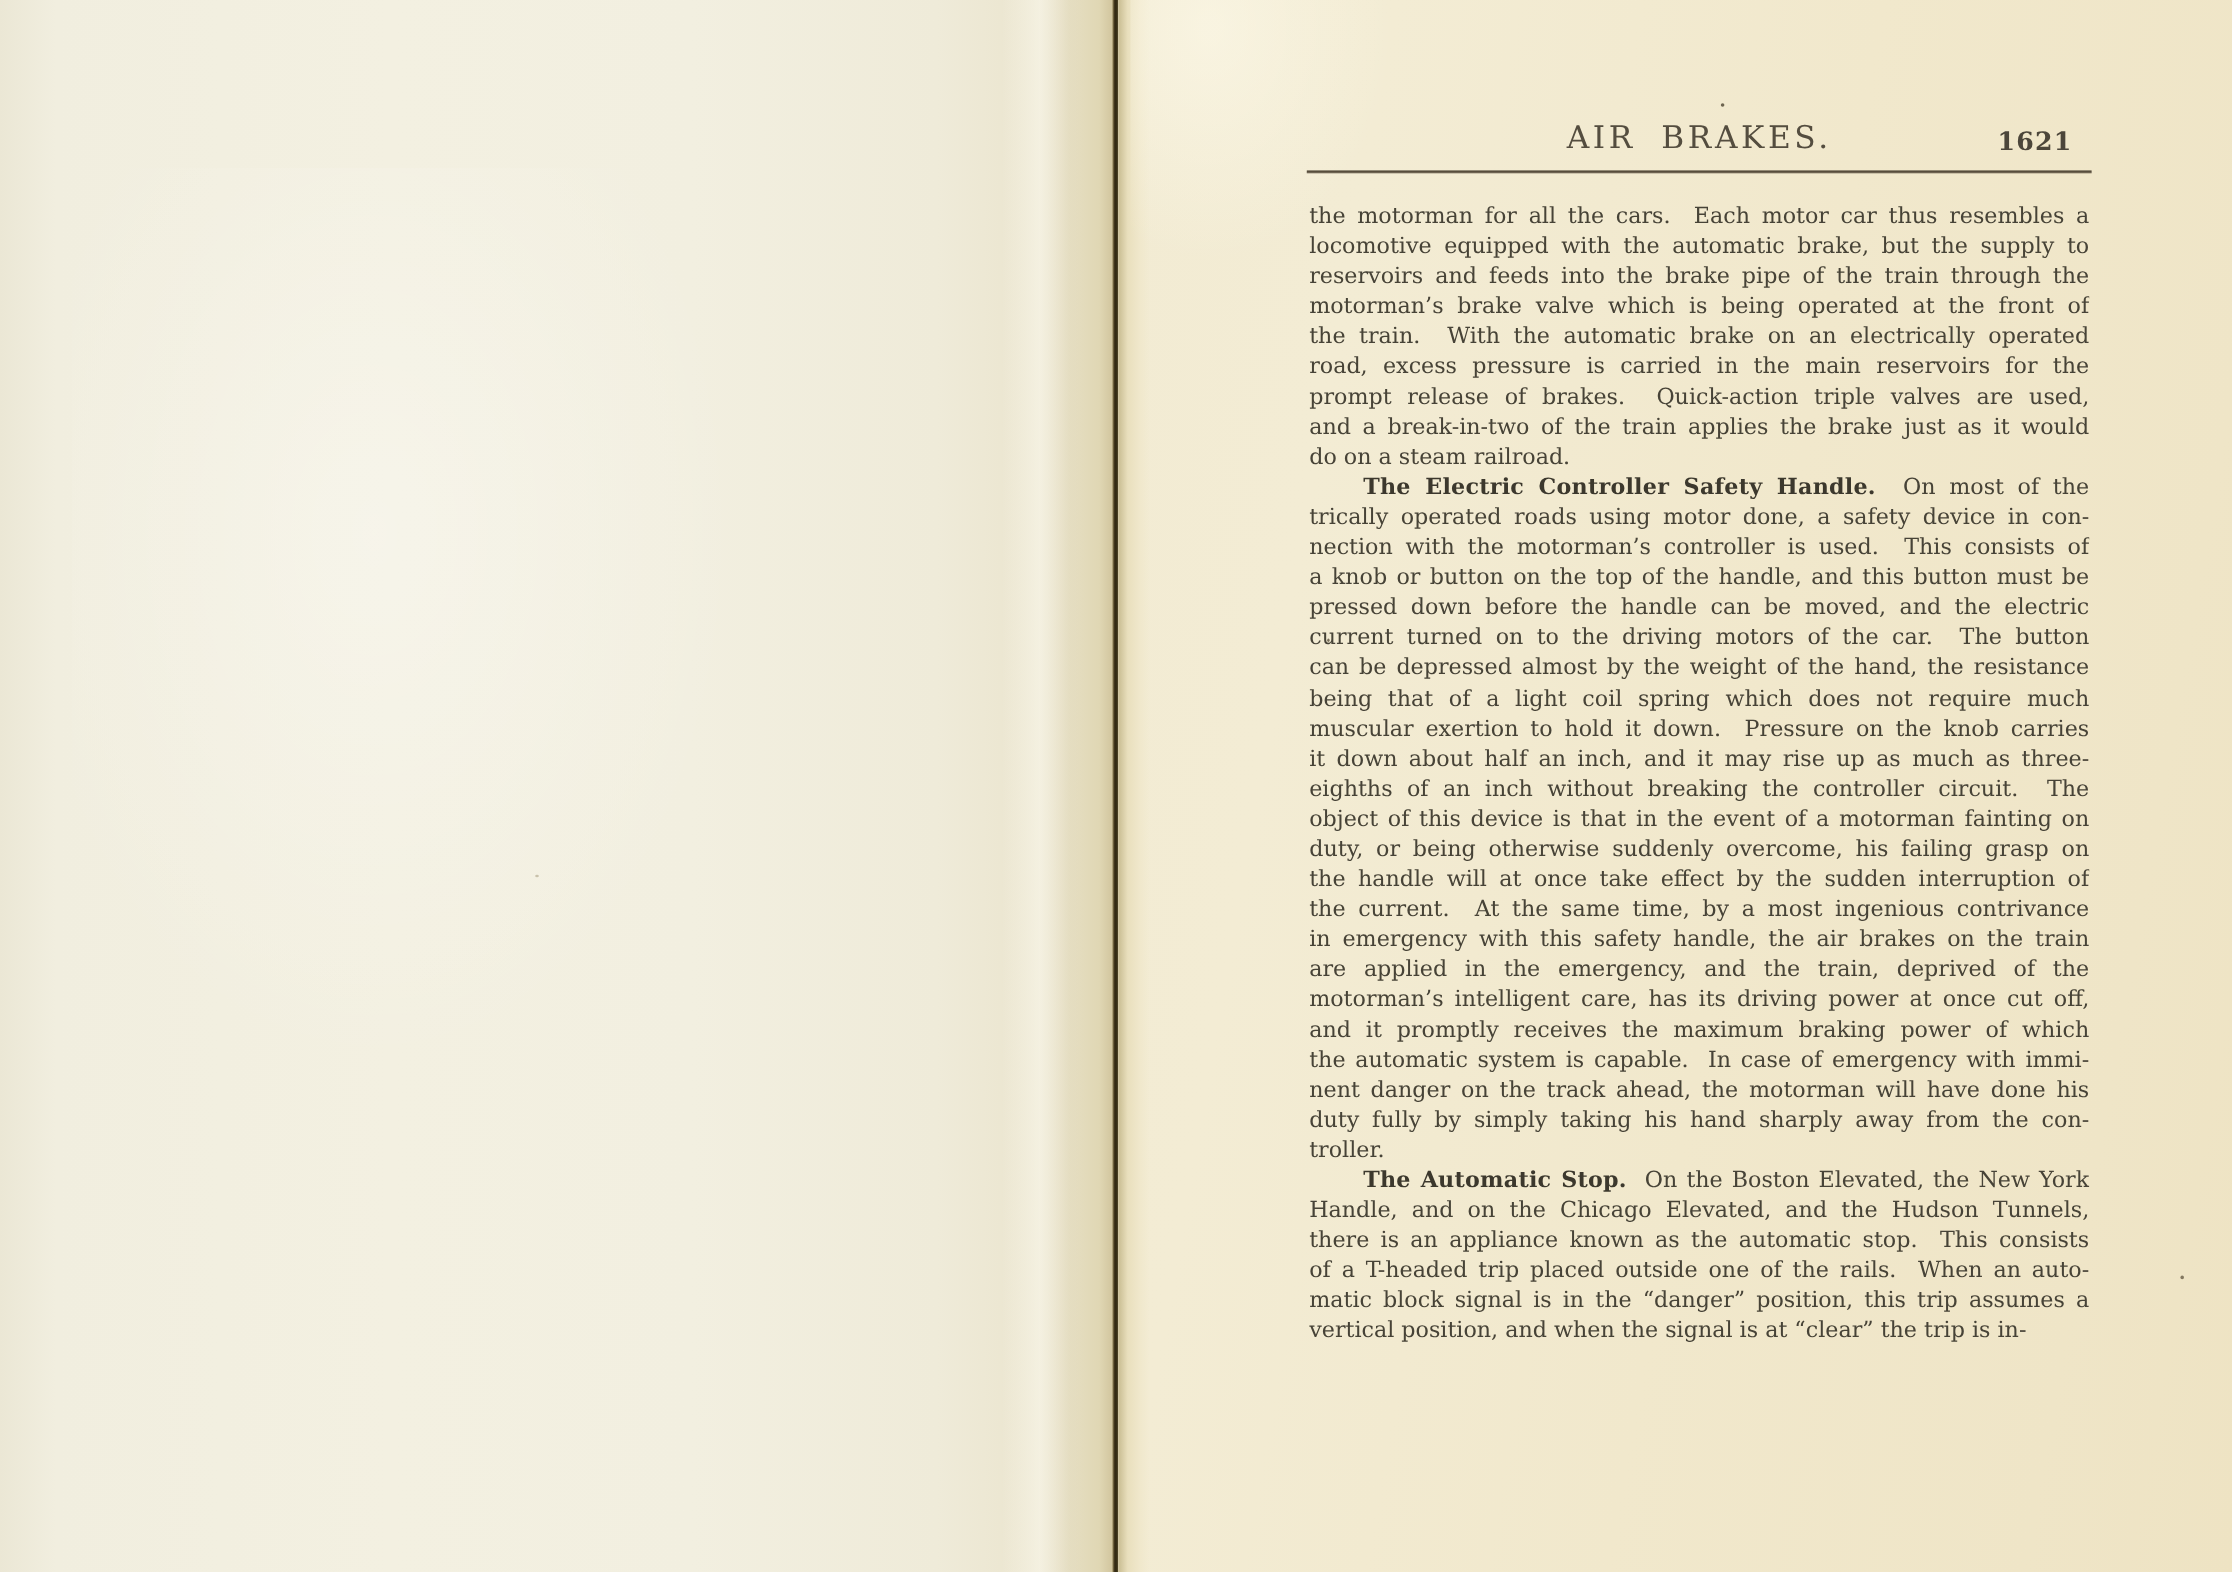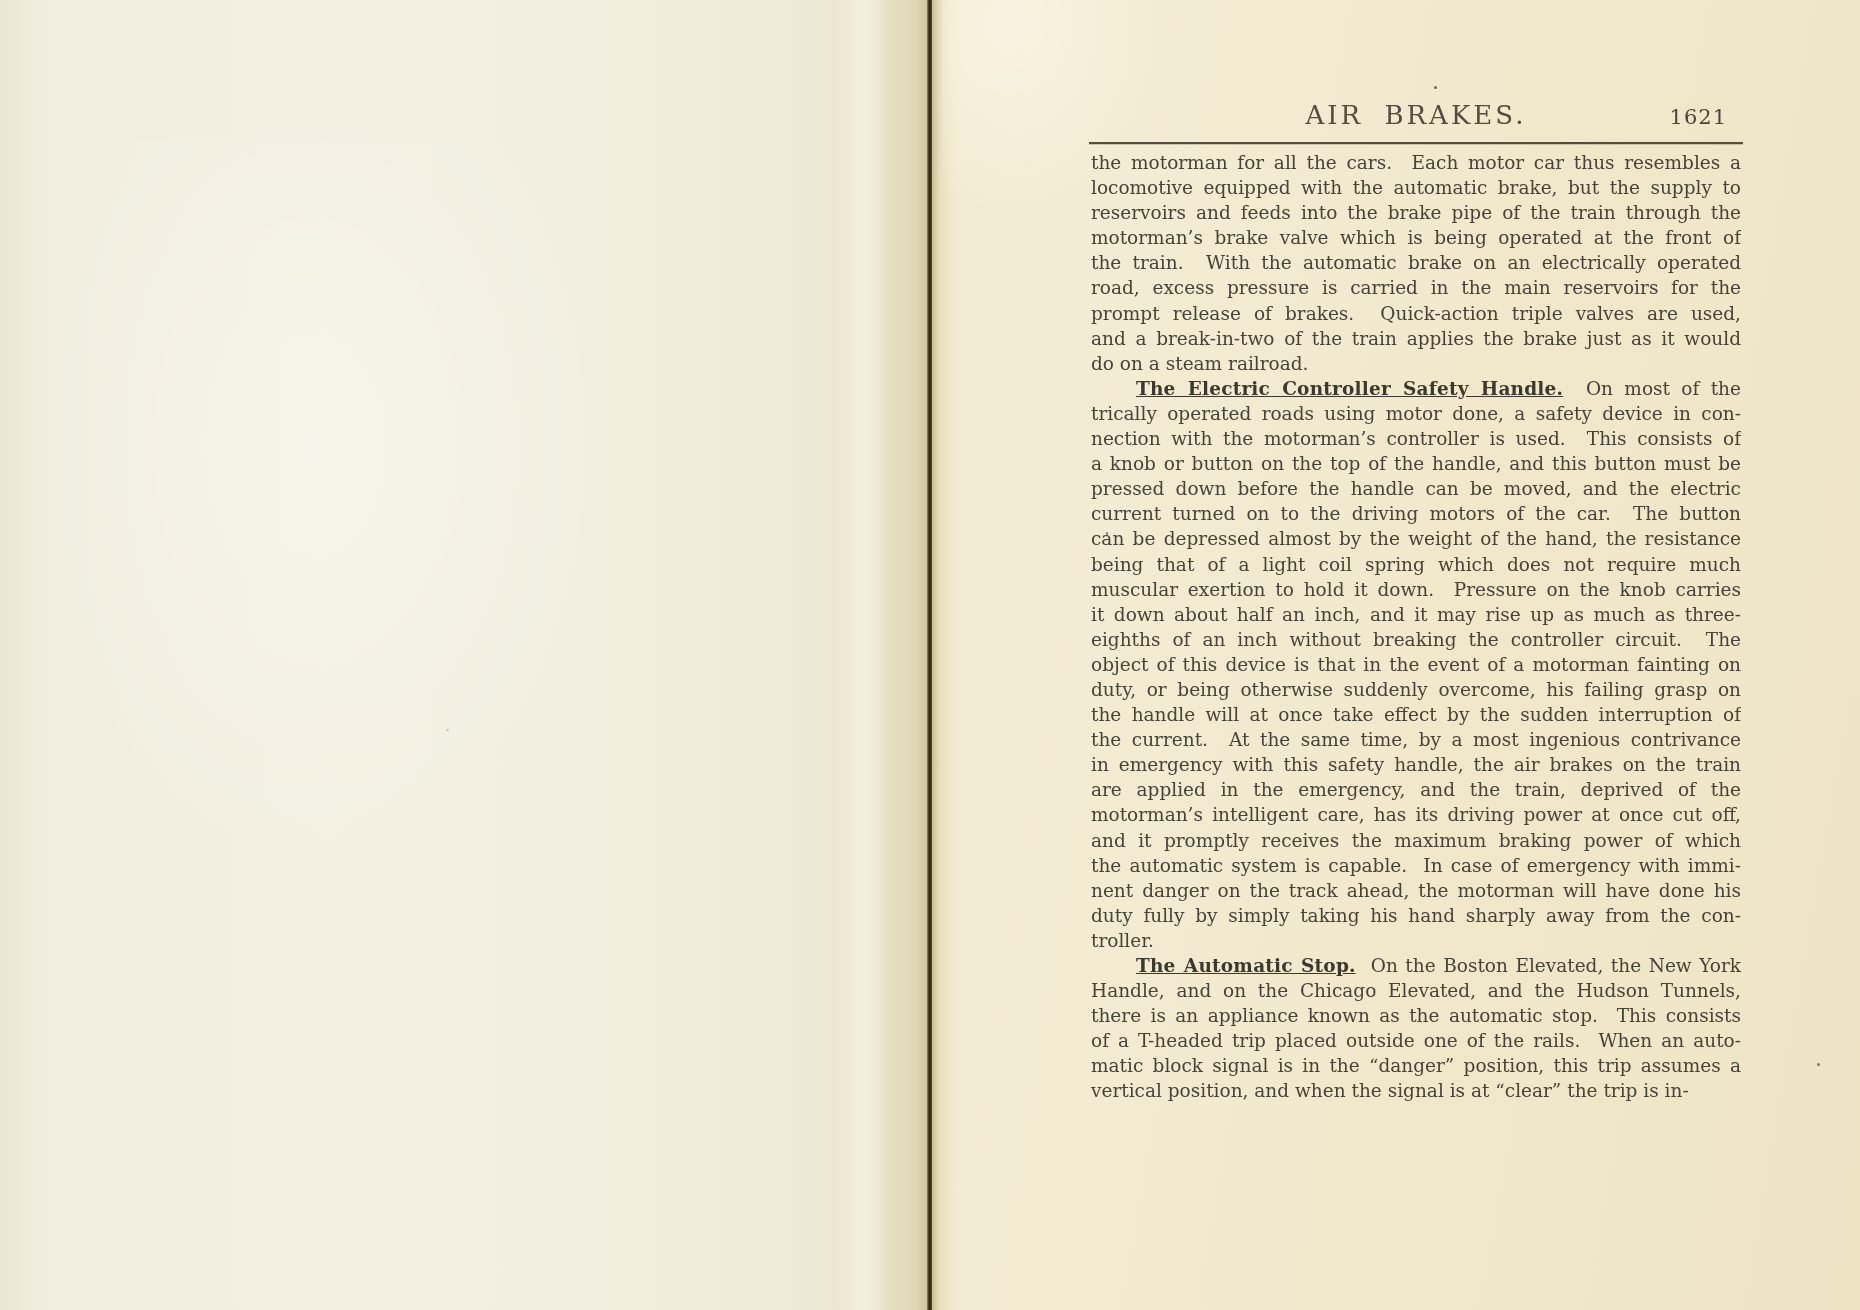--- a/index.html
+++ b/index.html
@@ -80,52 +80,52 @@
     letter-spacing: 3px;
     word-spacing: 10px;
     color: #544d3f;
   }
   .runhead .folio {
     position: absolute;
     right: 14px; top: 5px;
     font-size: 21px;
     letter-spacing: 1px;
     color: #4c463a;
+    font-weight: bold;
   }
   .head-rule {
     position: absolute;
     left: 157px; top: 142px;
     width: 654px; height: 2px;
     background: #574d3c;
     box-shadow: 0 1px 0 rgba(87,77,60,0.25);
   }
   
   .text-block {
     position: absolute;
-    left: 159px; top: 150px;
+    left: 159px; top: 168px;
     width: 650px;
     font-size: 18.5px;
     line-height: 25.1px;
     color: #474337;
   }
   .para { margin: 0; }
   .line {
     text-align: justify;
     text-align-last: justify;
     white-space: normal;
     overflow: hidden;
     height: 25.1px;
   }
   .line.end { text-align-last: left; }
   .line.indent { text-indent: 45px; }
   .lead {
     font-weight: 700;
     color: #3c382d;
     letter-spacing: 0.2px;
-    text-decoration: underline;
   }
   
   .speck {
     position: absolute;
     border-radius: 50%;
     background: #6d6450;
   }
   .speck.s1 { left: 1434px; top: 86px;  width: 3px; height: 3px; }
   .speck.s2 { left: 1817px; top: 1063px; width: 3px; height: 3px; background:#837860; }
   .speck.s3 { left: 1106px; top: 532px; width: 2px; height: 3px; background:#7a705a; }

